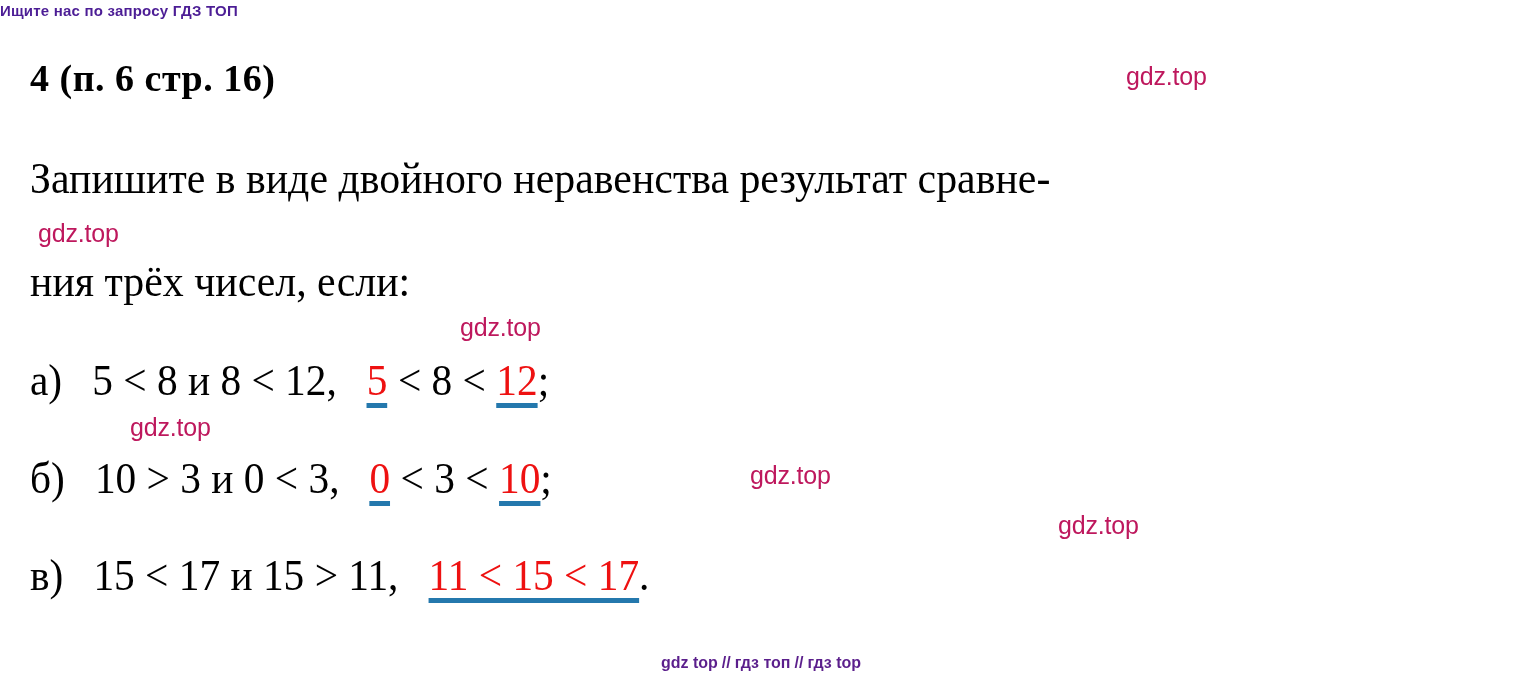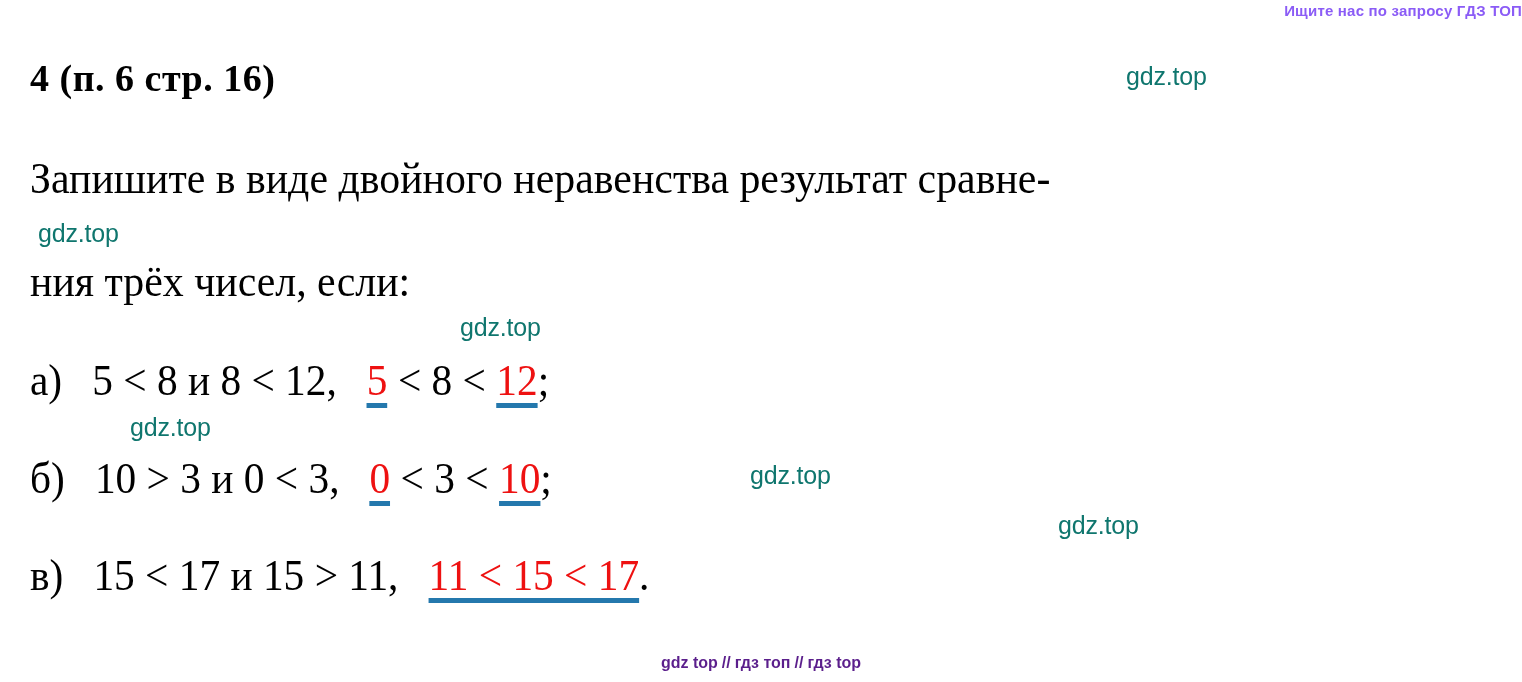--- a/index.html
+++ b/index.html
@@ -16,25 +16,25 @@
     color: #000000;
     -webkit-font-smoothing: antialiased;
   }
 
   
   .promo-banner {
     position: absolute;
     top: 0px;
     left: 0;
     width: 1522px;
-    text-align: right;
+    text-align: left;
     font-family: "Liberation Sans", "DejaVu Sans", sans-serif;
     font-size: 15px;
     font-weight: bold;
-    color: #8b5cf6;
+    color: #4c1d95;
     letter-spacing: 0.2px;
     line-height: 22px;
     white-space: nowrap;
   }
 
   
   .exercise-title {
     position: absolute;
     left: 30px;
     top: 53px;
@@ -85,21 +85,21 @@
     line-height: 0.95;
   }
   .plain { color: #000000; }
   .spacer-sm { display: inline-block; width: 10px; }
 
   
   .watermark {
     position: absolute;
     font-family: "Liberation Sans", "DejaVu Sans", sans-serif;
     font-size: 25px;
-    color: #0f766e;
+    color: #be185d;
     white-space: nowrap;
     letter-spacing: -0.2px;
   }
   .wm-1 { left: 1126px; top: 62px; }
   .wm-2 { left: 38px;  top: 219px; }
   .wm-3 { left: 460px; top: 313px; }
   .wm-4 { left: 130px; top: 413px; }
   .wm-5 { left: 750px; top: 461px; }
   .wm-6 { left: 1058px; top: 511px; }
 

